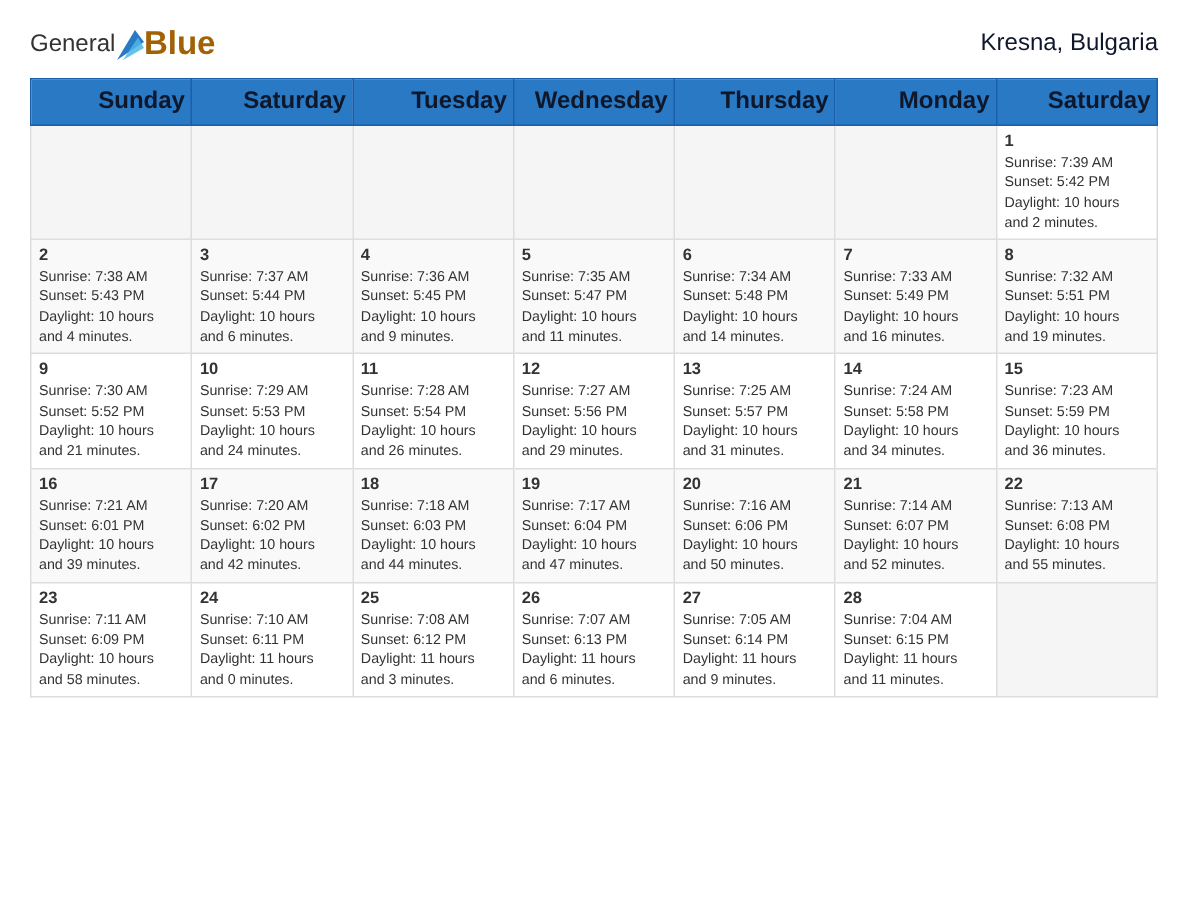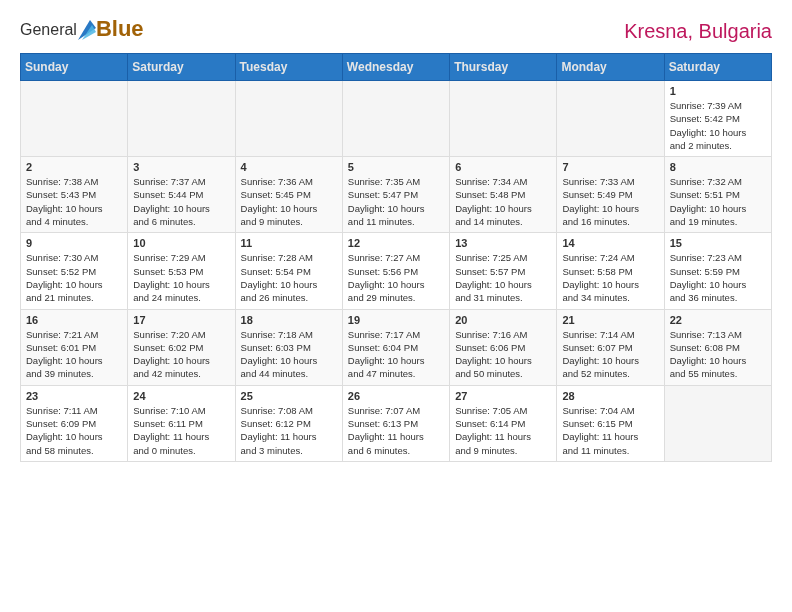--- a/index.html
+++ b/index.html
@@ -29,35 +29,35 @@
     }
     .title-block {
       text-align: right;
     }
     .month-title {
       font-size: 36px;
       font-weight: bold;
       color: #333;
     }
     .location {
-      font-size: 20px;
-      color: #be185d;
+      font-size: 16px;
+      color: #0f172a;
     }
     .calendar {
       width: 100%;
       border-collapse: collapse;
       border: 1px solid #ccc;
     }
     .calendar th {
       background-color: #2979c5;
-      color: #e5e5e5;
-      font-size: 12px;
+      color: #0f172a;
+      font-size: 16px;
       font-weight: bold;
       padding: 6px 4px;
-      text-align: left;
+      text-align: right;
       border: 1px solid #1a5fa8;
     }
     .calendar td {
       vertical-align: top;
       padding: 4px 5px;
       border: 1px solid #ddd;
       font-size: 10px;
       color: #333;
       width: calc(100% / 7);
       min-height: 80px;

